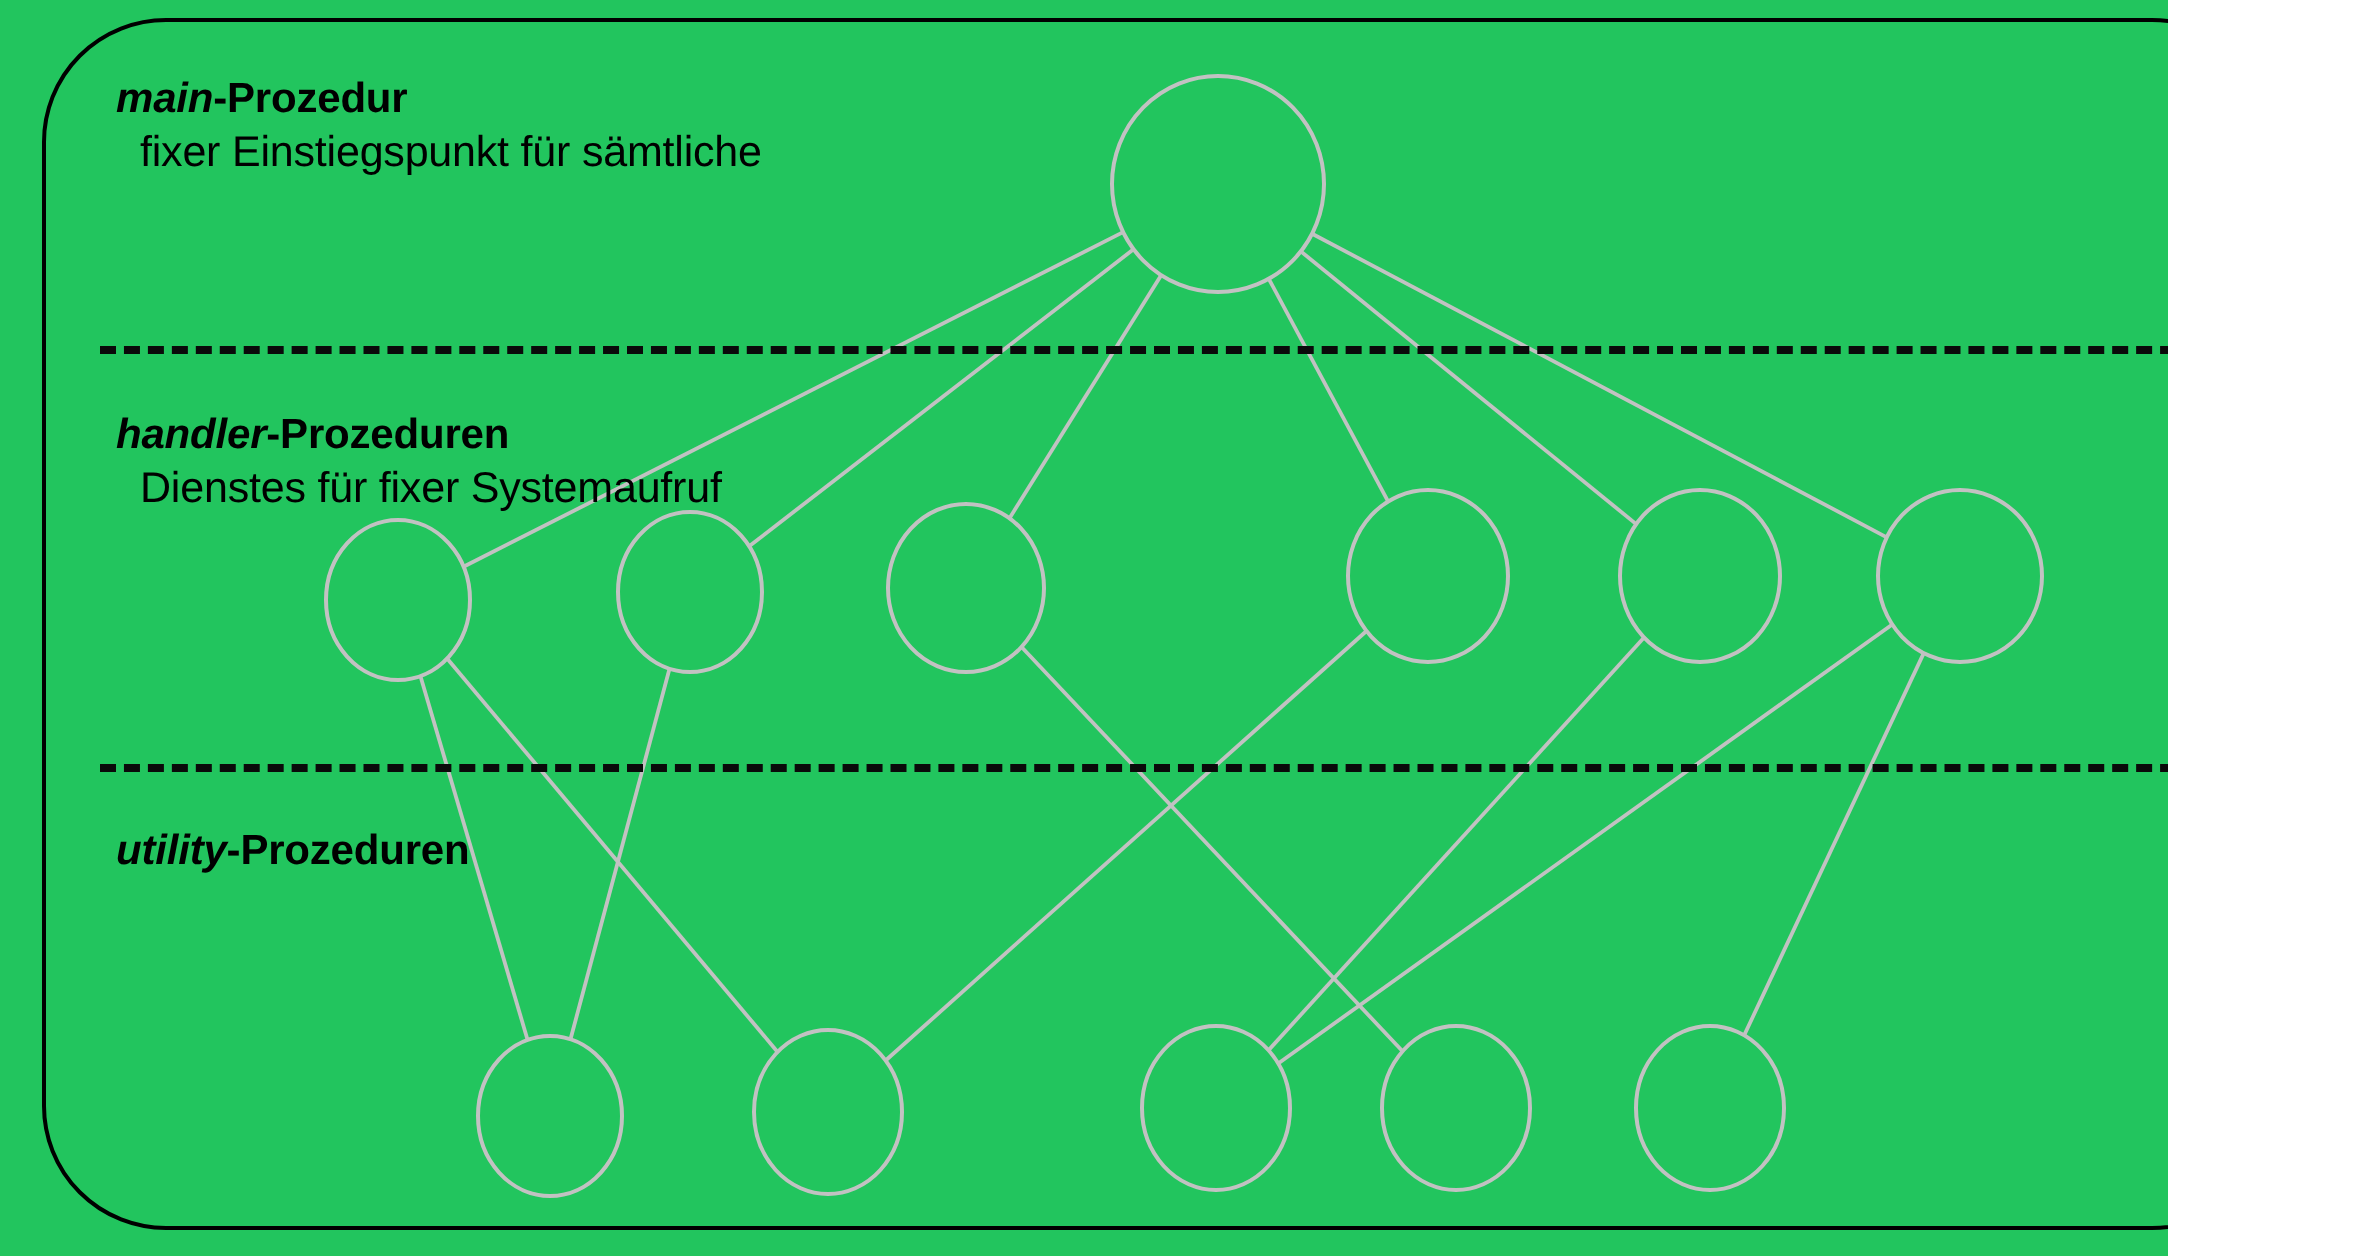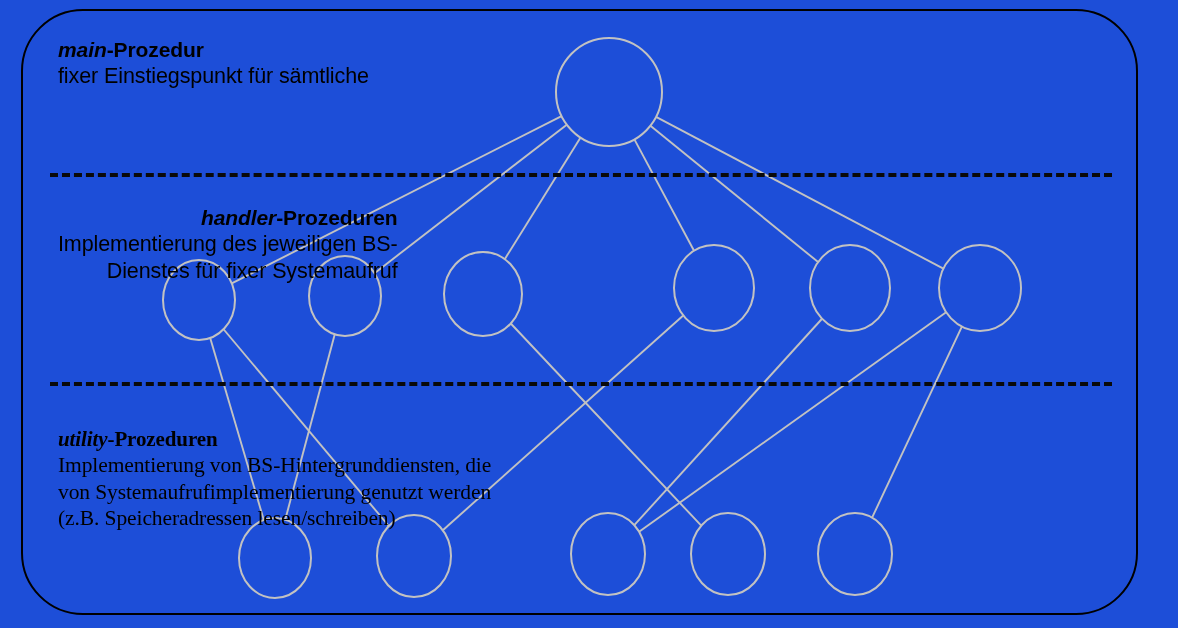--- a/index.html
+++ b/index.html
@@ -5,23 +5,23 @@
   html, body {
     margin: 0;
     padding: 0;
     background: #ffffff;
   }
   body {
     font-family: "Liberation Sans", sans-serif;
   }
   #canvas {
     position: relative;
-    width: 1178px;
+    width: 1084px;
     height: 628px;
-    background: #1d4ed8;
+    background: #22c55e;
     overflow: hidden;
   }
   #frame {
     position: absolute;
     left: 21px;
     top: 9px;
     width: 1117px;
     height: 606px;
     border: 2px solid #000000;
     border-radius: 62px;
@@ -48,24 +48,24 @@
   }
   .tb-title .ital {
     font-style: italic;
     font-weight: bold;
   }
   .tb-body {
     font-size: 21.5px;
     font-weight: normal;
     letter-spacing: -0.1px;
   }
-  .tb-body div { white-space: nowrap; }
+  .tb-body div { white-space: nowrap; margin-left: 12px; }
   #block-main  { left: 58px; top: 37px;  }
-  #block-handler { left: 58px; top: 205px; text-align: right; }
-  #block-utility { left: 58px; top: 426px; font-family: Liberation Serif, serif; }
+  #block-handler { left: 58px; top: 205px; }
+  #block-utility { left: 58px; top: 413px; }
   .divider {
     position: absolute;
     height: 0;
     border-top: 4px dashed #0a0a0a;
   }
   #divider-1 { left: 50px; top: 173px; width: 1062px; }
   #divider-2 { left: 50px; top: 382px; width: 1062px; }
 </style>
 </head>
 <body>
@@ -117,29 +117,23 @@
     <div class="tb-body">
       <div>fixer Einstiegspunkt für sämtliche</div>
     </div>
   </div>
 
   <div class="text-block" id="block-handler">
     <div class="tb-title">
       <span class="ital">handler</span><span>-Prozeduren</span>
     </div>
     <div class="tb-body">
-      <div>Implementierung des jeweiligen BS-</div>
       <div>Dienstes für fixer Systemaufruf</div>
     </div>
   </div>
 
   <div class="text-block" id="block-utility">
     <div class="tb-title">
       <span class="ital">utility</span><span>-Prozeduren</span>
     </div>
-    <div class="tb-body">
-      <div>Implementierung von BS-Hintergrunddiensten, die</div>
-      <div>von Systemaufrufimplementierung genutzt werden</div>
-      <div>(z.B. Speicheradressen lesen/schreiben)</div>
-    </div>
   </div>
 
 </div>
 
 </body></html>

